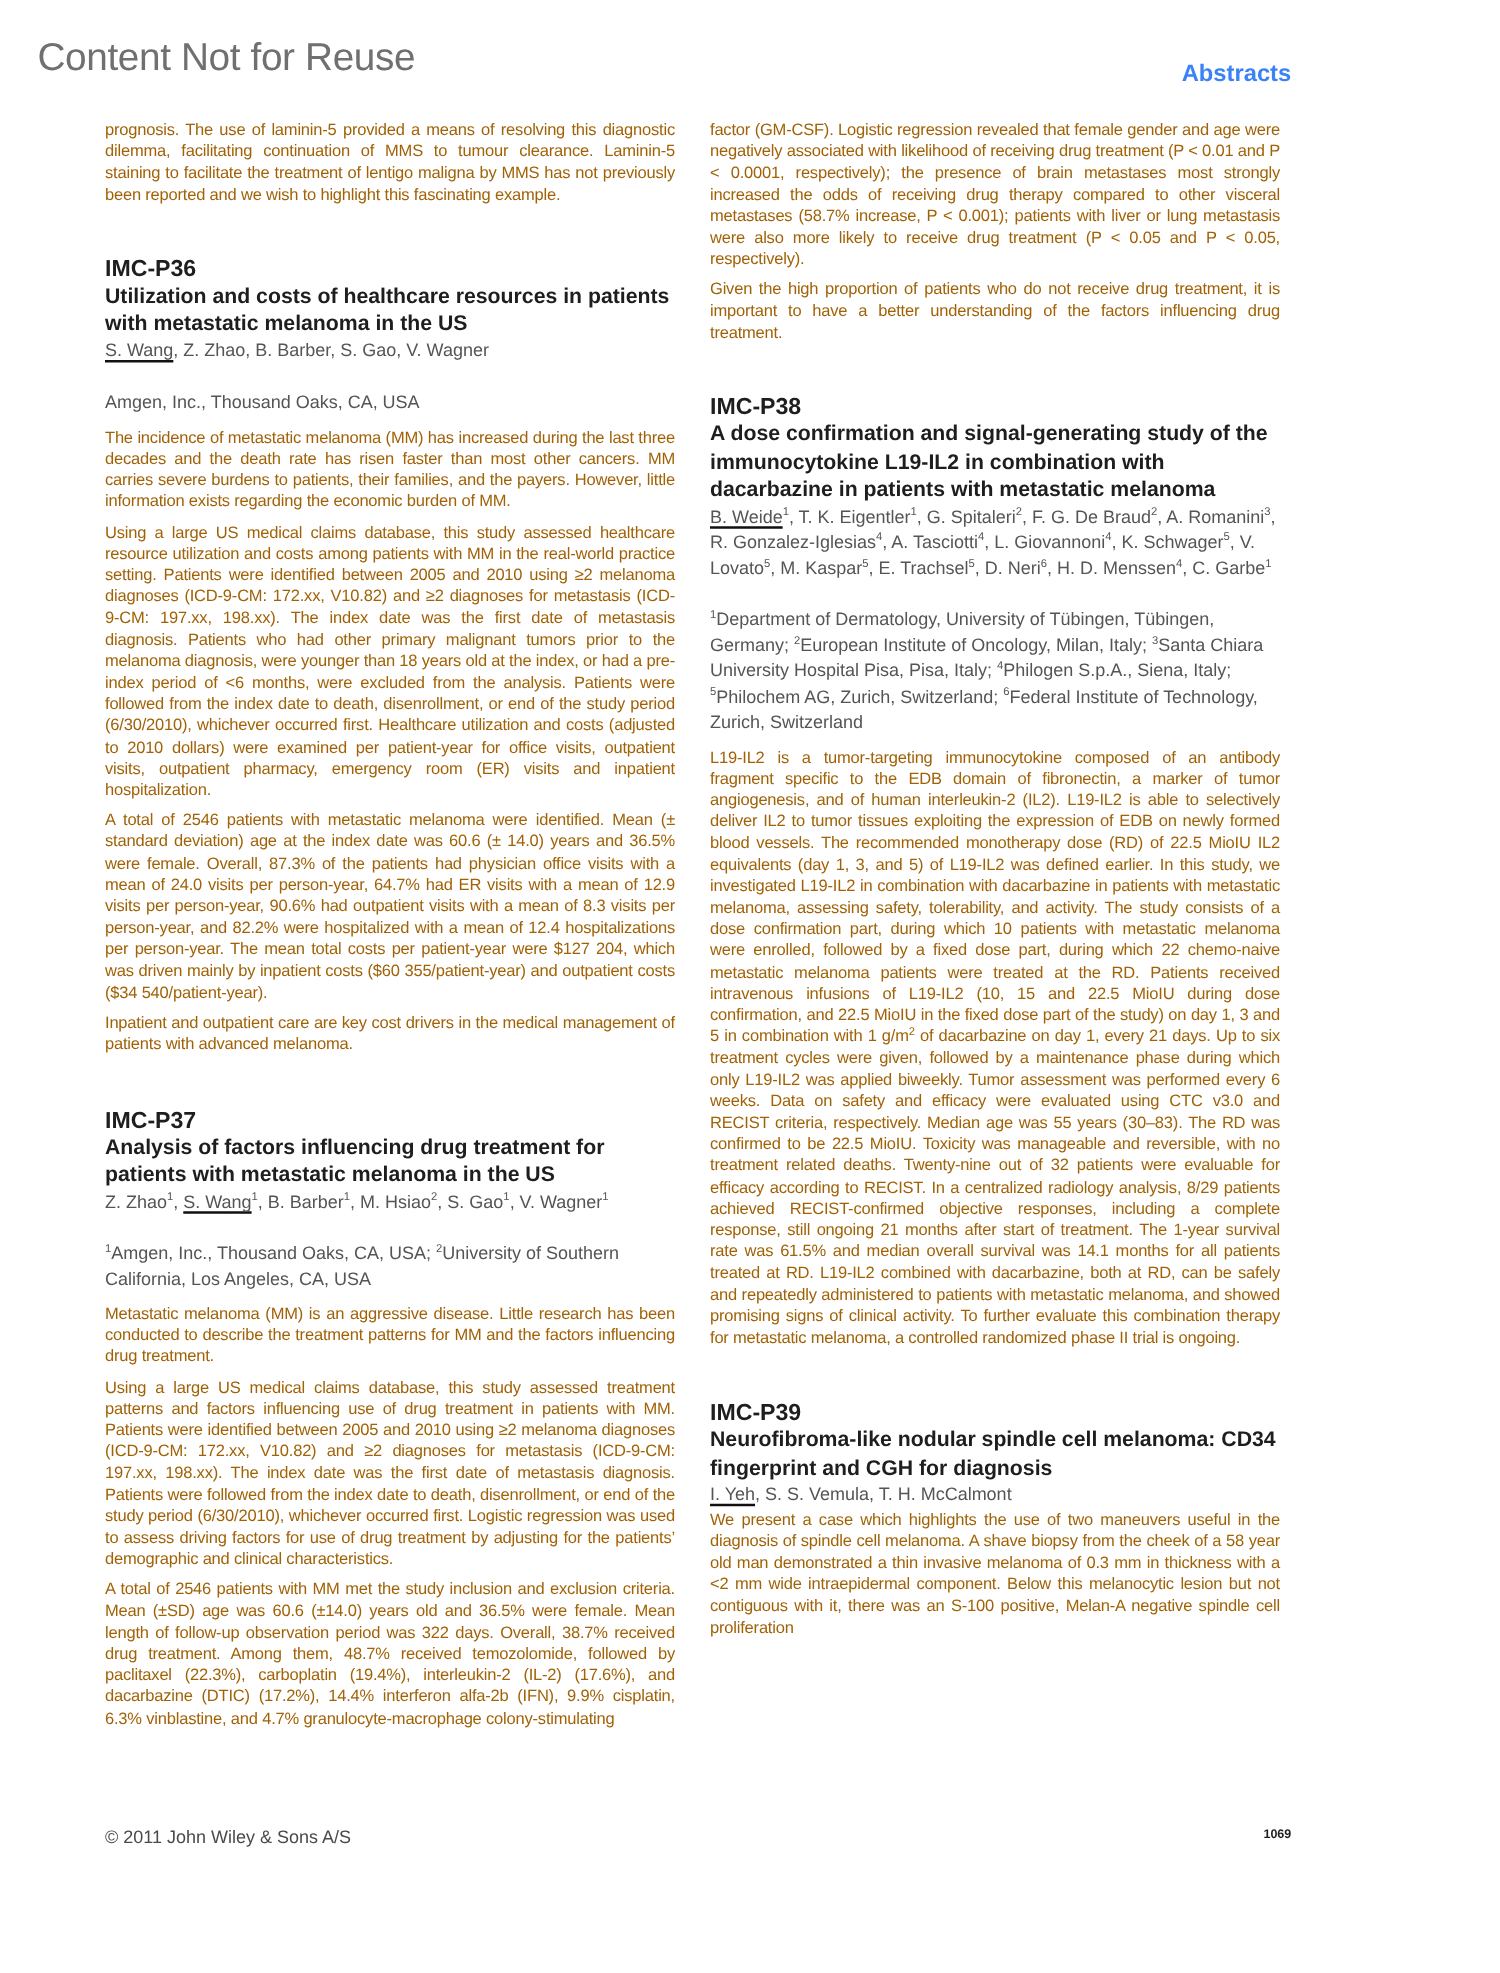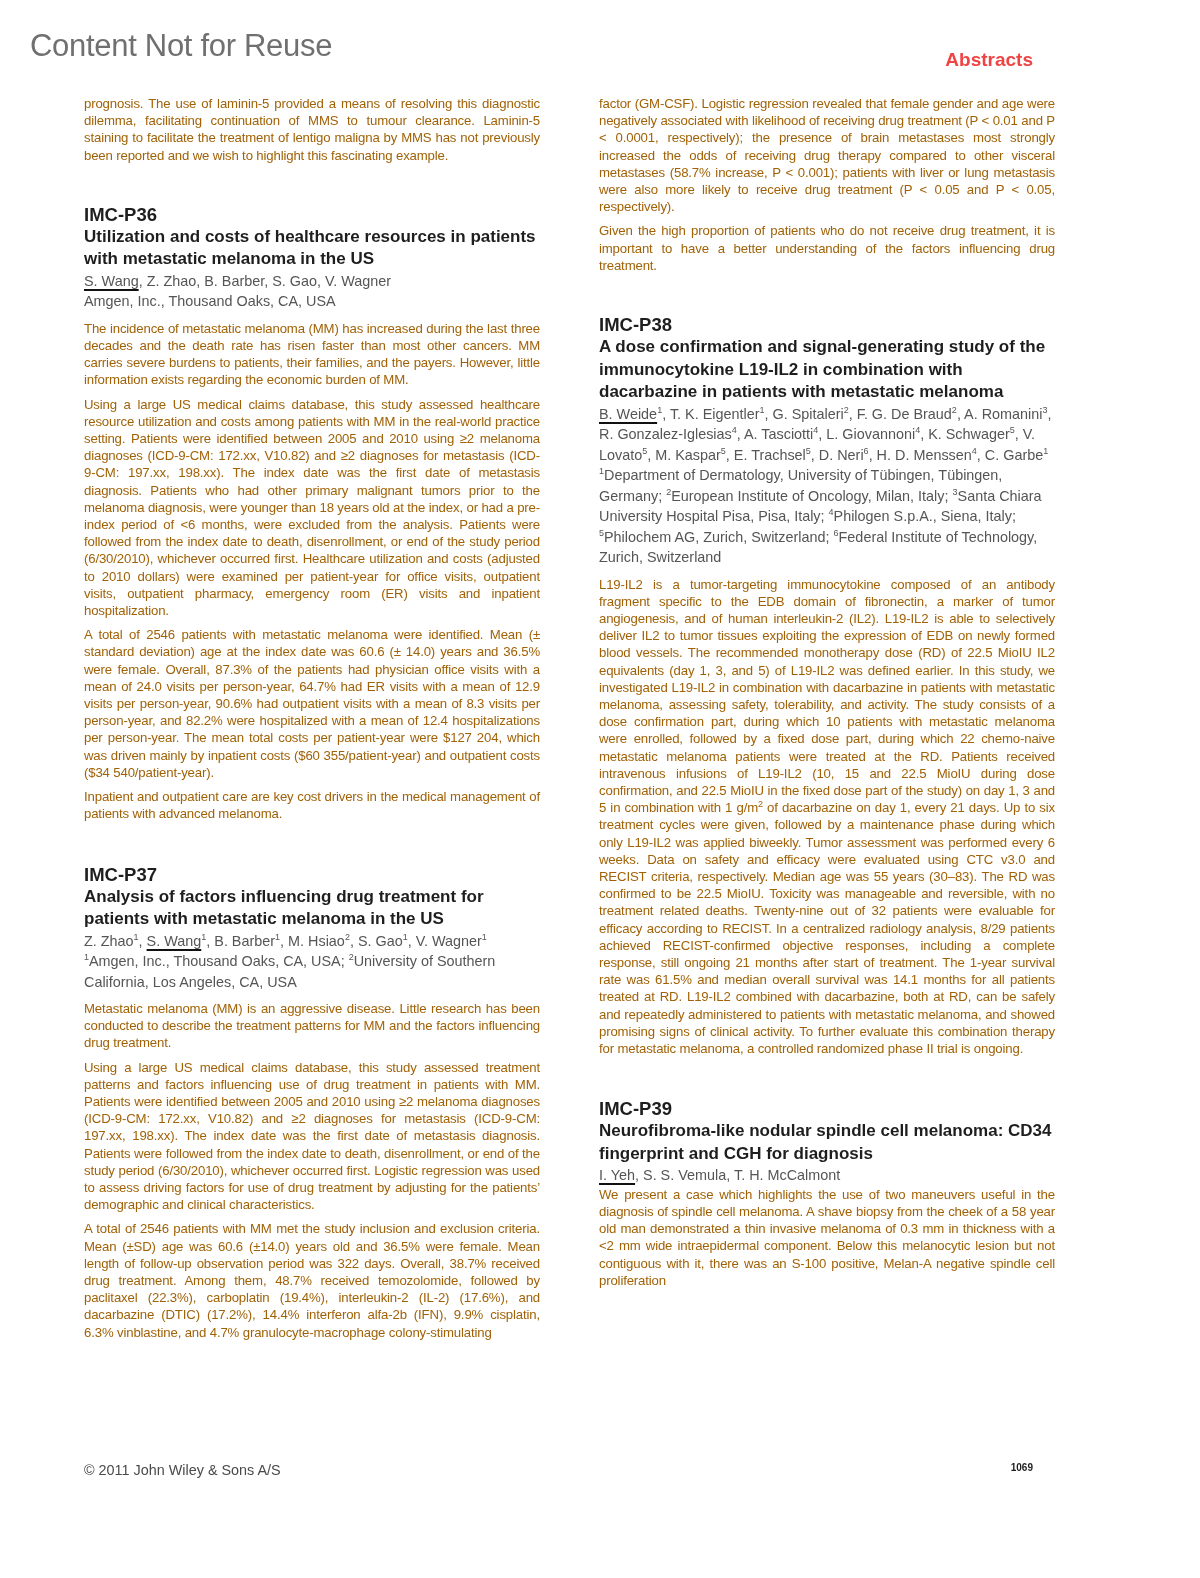--- a/index.html
+++ b/index.html
@@ -1,29 +1,29 @@
 <!DOCTYPE html>
 <html><head>
 <meta charset="utf-8">
 <style>
   html, body { margin: 0; padding: 0; background: #ffffff; }
   body { width: 1200px; height: 1578px; position: relative; overflow: hidden;
          font-family: "Liberation Sans", sans-serif; color: #3a3a3a; }
   .watermark { position: absolute; left: 30px; top: 28px; font-size: 31px; color: #707070;
                font-family: "Liberation Sans", sans-serif; letter-spacing: -0.3px; }
-  .section-label { position: absolute; right: 167px; top: 49px; font-size: 19px; font-weight: bold; color: #ef4444; }
+  .section-label { position: absolute; right: 167px; top: 49px; font-size: 19px; font-weight: bold; color: #3b82f6; }
   .col { position: absolute; top: 95px; width: 456px; }
   .col.left { left: 84px; }
-  .col.right { left: 599px; }
+  .col.right { left: 568px; }
   p.body { margin: 0 0 7px 0; font-size: 13.2px; line-height: 17.2px; text-align: justify; color: #a16207;
            letter-spacing: -0.15px; }
   .abstract-id { font-size: 18.5px; font-weight: bold; color: #1e1e1e; margin: 0; line-height: 22px; }
   .abstract-title { font-size: 17px; font-weight: bold; color: #1e1e1e; margin: 0; line-height: 22.5px; }
   .authors, .affil { font-size: 14.4px; line-height: 20.5px; color: #555555; margin: 0; }
-  .affil { margin-bottom: 8px; }
+  .affil { margin-bottom: 8px; margin-top: 21px; }
   .presenter { text-decoration: underline; text-decoration-color: #111; text-decoration-thickness: 2px; text-underline-offset: 3px; }
   sup { font-size: 9px; line-height: 0; vertical-align: super; }
   .gap-block { height: 40px; }
   .footer-left { position: absolute; left: 84px; top: 1462px; font-size: 14.4px; color: #4a4a4a; }
   .footer-right { position: absolute; right: 167px; top: 1462px; font-size: 10px; font-weight: bold; color: #1e1e1e; }
 </style>
 </head>
 <body>
 
 <div class="watermark">Content Not for Reuse</div>

